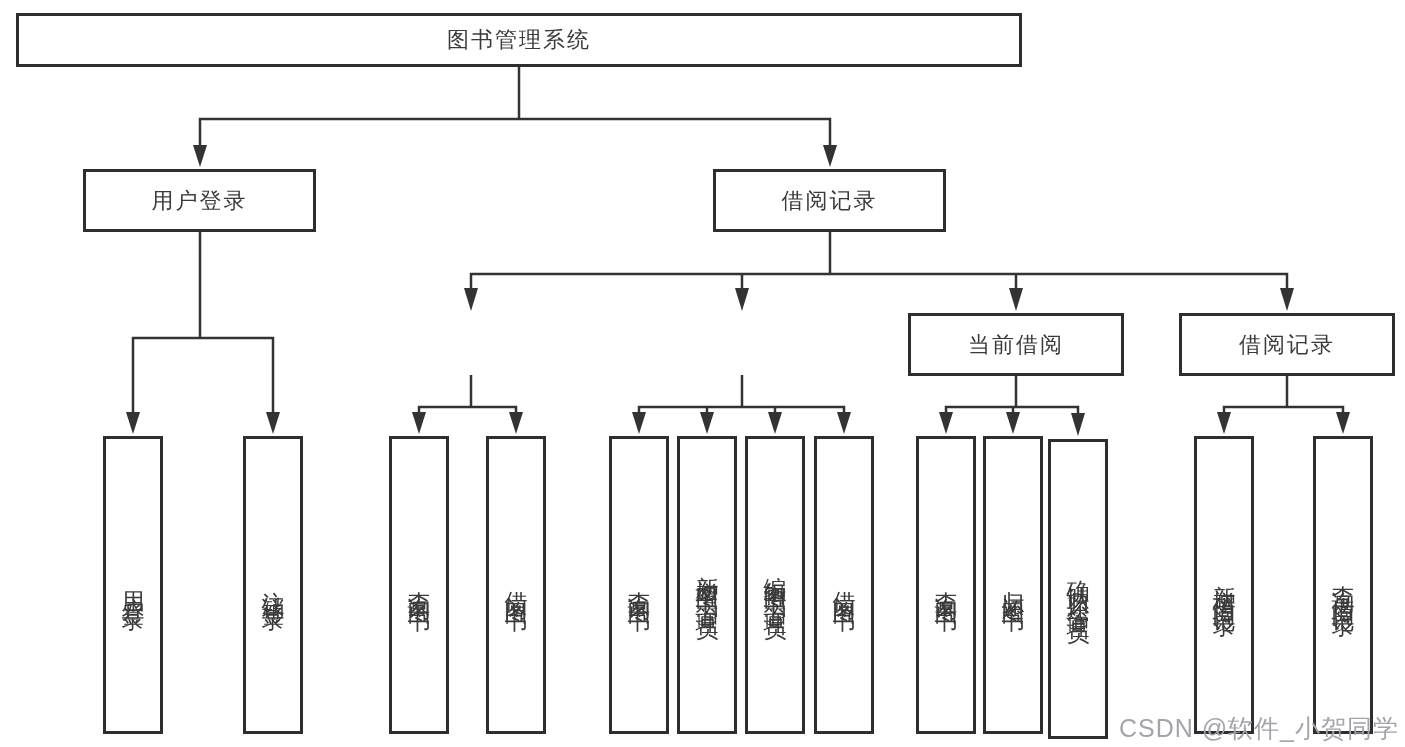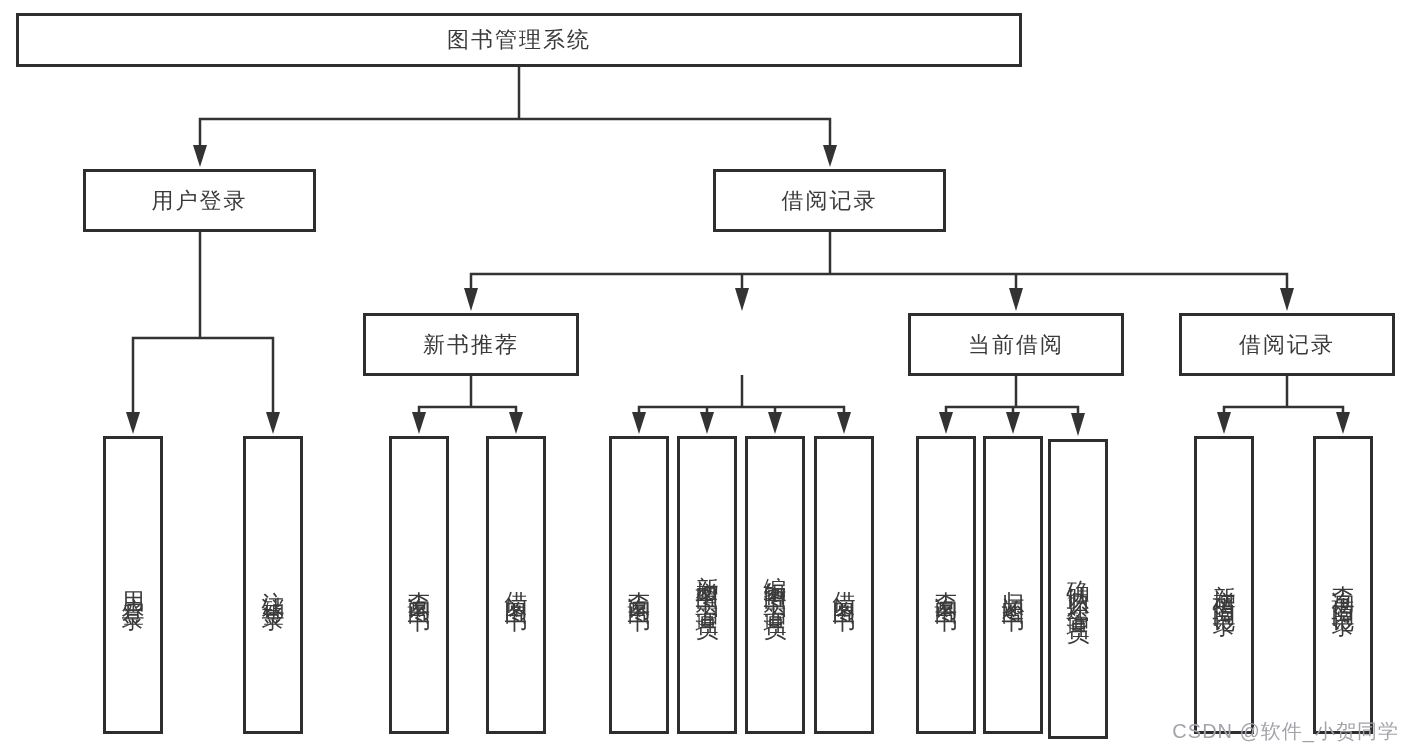--- a/index.html
+++ b/index.html
@@ -25,21 +25,21 @@
   .h{font-size:22px;letter-spacing:2px;}
   .v{
     writing-mode:vertical-rl;
     text-orientation:mixed;
     font-size:23px;letter-spacing:6px;
     line-height:1;
   }
   .watermark{
     position:absolute;
     right:6px;bottom:2px;
-    font-size:20px;
+    font-size:25px;
     color:var(--watermark,#a3a4aa);
     letter-spacing:1px;
   }
 </style>
 </head>
 <body>
 
 <div id="canvas">
 
   <svg id="connectors" viewBox="0 0 1405 747">
@@ -89,21 +89,20 @@
     <polyline class="cline" points="1224,414 1224,407 1343,407 1343,414"></polyline>
     <polygon class="ah" points="1217,412 1231,412 1224,434"></polygon>
     <polygon class="ah" points="1336,412 1350,412 1343,434"></polygon>
   </svg>
 
   <div class="box h" style="left:16px;top:13px;width:1006px;height:54px">图书管理系统</div>
 
   <div class="box h" style="left:83px;top:169px;width:233px;height:63px">用户登录</div>
   <div class="box h" style="left:713px;top:169px;width:233px;height:63px">借阅记录</div>
 
-  <div class="box h" style="left:363px;top:313px;width:216px;height:63px">新书推荐</div>
   <div class="box h" style="left:1179px;top:313px;width:216px;height:63px">借阅记录</div>
   <div class="box h" style="left:908px;top:313px;width:216px;height:63px">当前借阅</div>
 
   <div class="box v" style="left:103px;top:436px;width:60px;height:298px">用户登录</div>
   <div class="box v" style="left:243px;top:436px;width:60px;height:298px">注销登录</div>
 
   <div class="box v" style="left:389px;top:436px;width:60px;height:298px">查询图书</div>
   <div class="box v" style="left:486px;top:436px;width:60px;height:298px">借阅图书</div>
 
   <div class="box v" style="left:609px;top:436px;width:60px;height:298px">查询图书</div>

